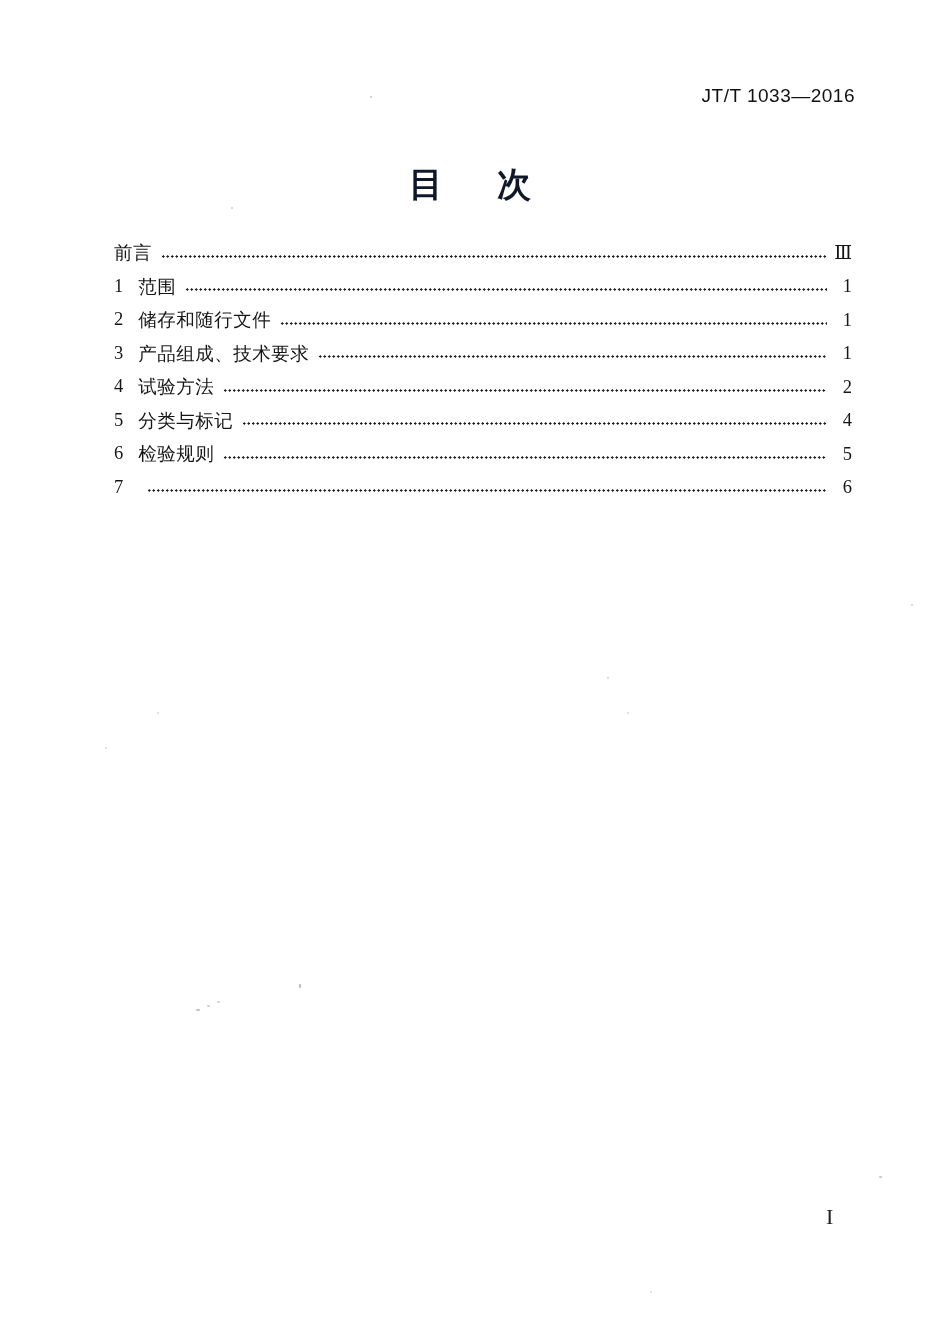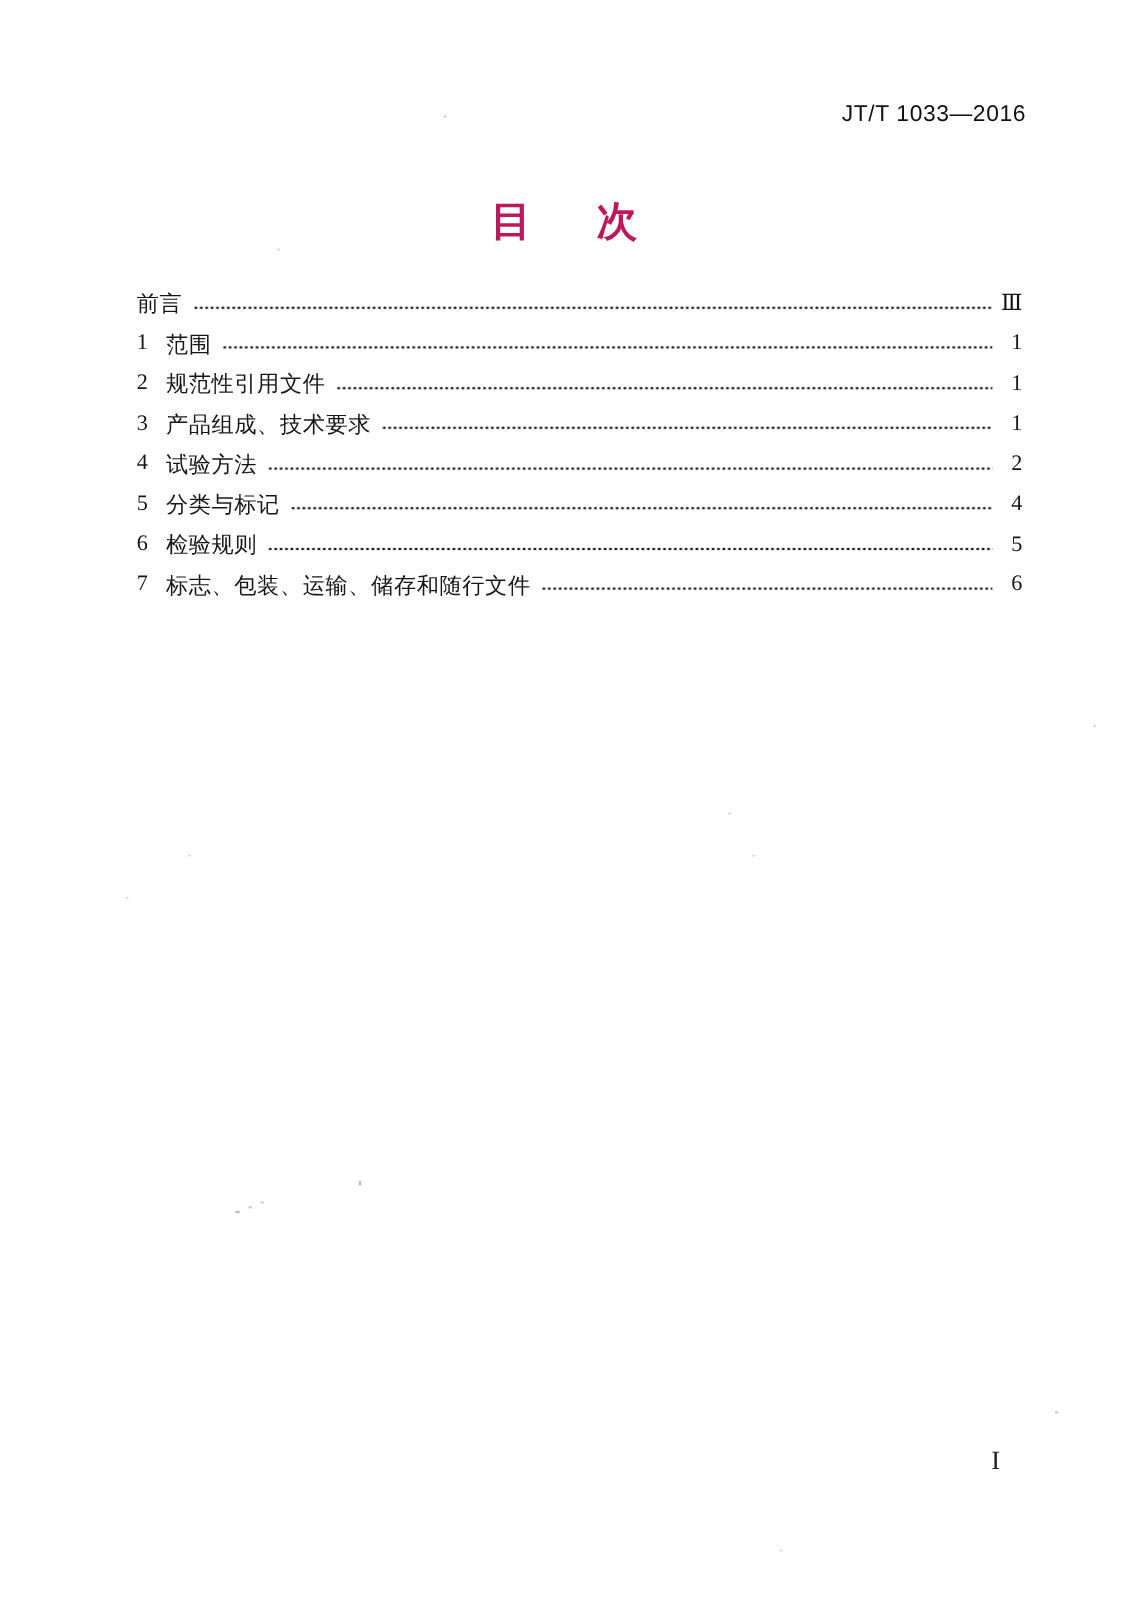--- a/index.html
+++ b/index.html
@@ -26,21 +26,21 @@
   .doc-title {
     position: absolute;
     top: 162px;
     left: 0;
     width: 100%;
     text-align: center;
     font-family: "Liberation Sans", "DejaVu Sans", sans-serif;
     font-weight: bold;
     font-size: 34px;
     letter-spacing: 10px;
-    color: #be185d;
+    color: #0f172a;
   }
   .toc {
     position: absolute;
     top: 236px;
     left: 114px;
     width: 738px;
   }
   .toc-row {
     display: flex;
     align-items: center;
@@ -105,21 +105,21 @@
 
       <div class="toc-row">
         <span class="toc-num">1</span>
         <span class="toc-label">范围</span>
         <span class="toc-leader"></span>
         <span class="toc-page">1</span>
       </div>
 
       <div class="toc-row">
         <span class="toc-num">2</span>
-        <span class="toc-label">规范性引用文件</span>
+        <span class="toc-label">储存和随行文件</span>
         <span class="toc-leader"></span>
         <span class="toc-page">1</span>
       </div>
 
       <div class="toc-row">
         <span class="toc-num">3</span>
         <span class="toc-label">产品组成、技术要求</span>
         <span class="toc-leader"></span>
         <span class="toc-page">1</span>
       </div>
@@ -140,21 +140,20 @@
 
       <div class="toc-row">
         <span class="toc-num">6</span>
         <span class="toc-label">检验规则</span>
         <span class="toc-leader"></span>
         <span class="toc-page">5</span>
       </div>
 
       <div class="toc-row">
         <span class="toc-num">7</span>
-        <span class="toc-label">标志、包装、运输、储存和随行文件</span>
         <span class="toc-leader"></span>
         <span class="toc-page">6</span>
       </div>
     </div>
 
   <div class="footer-page-number">I</div>
 
   <div class="speck" style="left:370px; top:96px;  width:2px; height:2px; opacity:.45;"></div>
   <div class="speck" style="left:231px; top:207px; width:2px; height:2px; opacity:.35;"></div>
   <div class="speck" style="left:911px; top:604px; width:2px; height:2px; opacity:.35;"></div>

